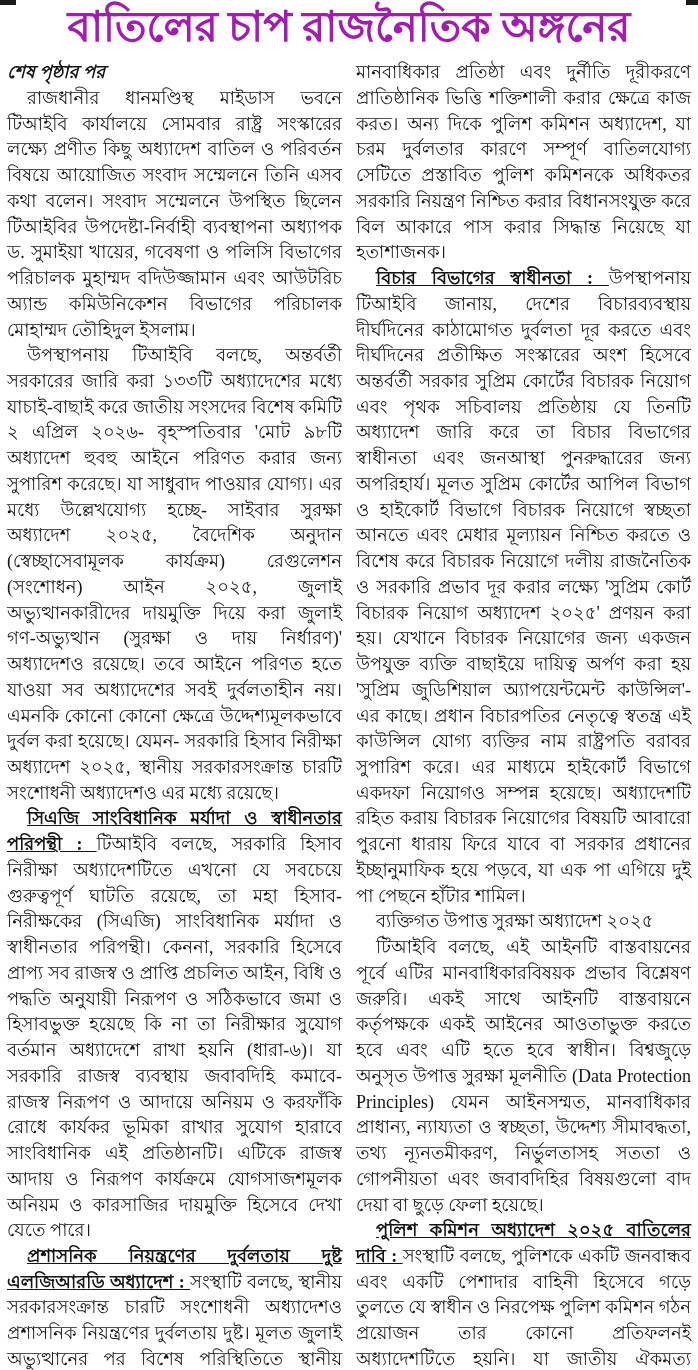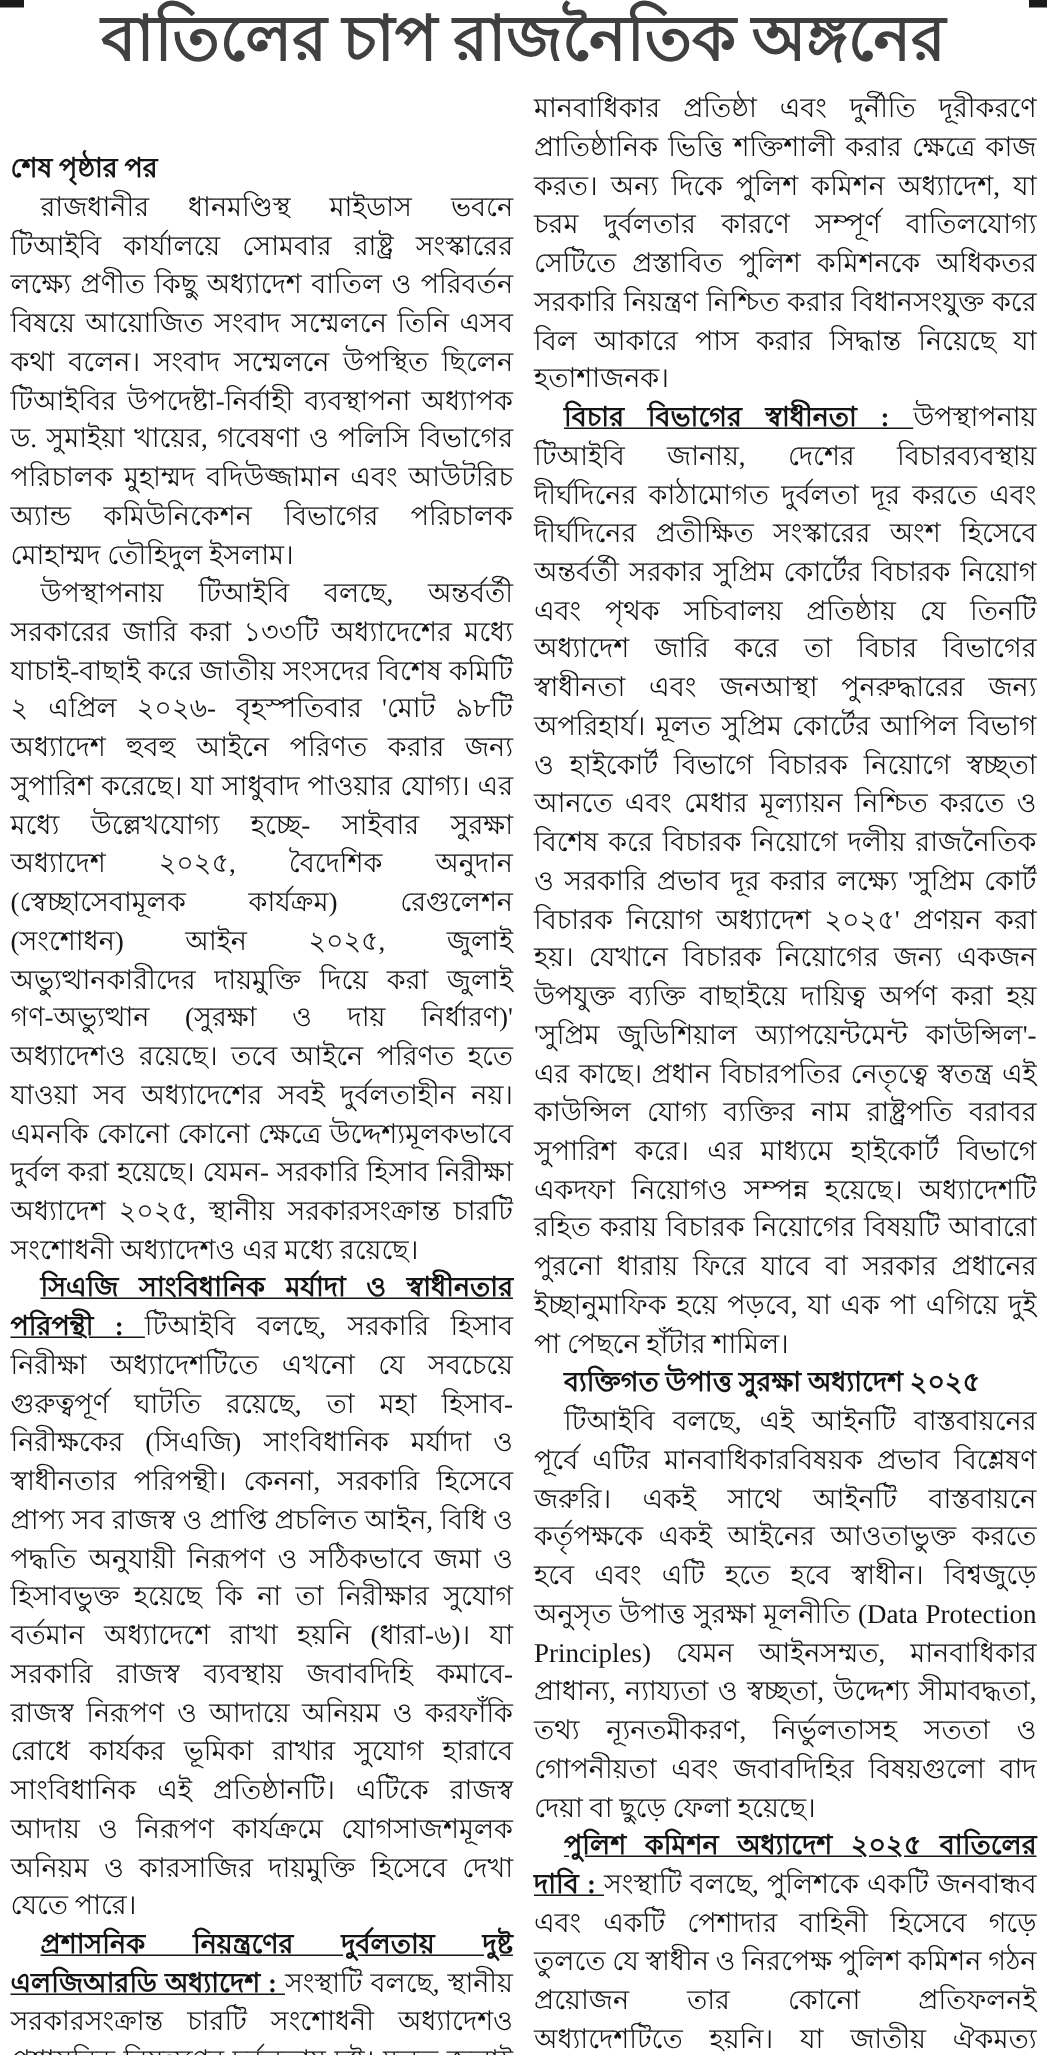--- a/index.html
+++ b/index.html
@@ -25,21 +25,21 @@
   }
   .corner-mark.left  { left: 0;  width: 16px; }
   .corner-mark.right { right: 0; width: 12px; }
 
   .title {
     margin: 4px 10px 10px 10px;
     text-align: center;
     font-size: 42px;
     line-height: 1.1;
     font-weight: 700;
-    color: #404040;
+    color: #a21caf;
   }
 
   .columns {
     display: flex;
     gap: 14px;
     padding: 0 7px;
   }
   .col {
     flex: 1 1 0;
     min-width: 0;
@@ -49,25 +49,25 @@
     color: #151515;
   }
   .col p {
     margin: 0;
     padding: 0;
     text-indent: 20px;
   }
   .col p.no-indent { text-indent: 0; }
   .col p.continuation {
     font-weight: 700;
+    font-style: italic;
     text-indent: 0;
-    margin-top: 40px;
   }
   .col p.subhead {
-    font-weight: 700;
+    font-weight: 400;
     text-indent: 20px;
   }
   .inline-head { font-weight: 700; text-decoration: underline; }
 </style>
 </head>
 <body>
 
 <div class="page">
   <div class="corner-mark left"></div>
   <div class="corner-mark right"></div>

